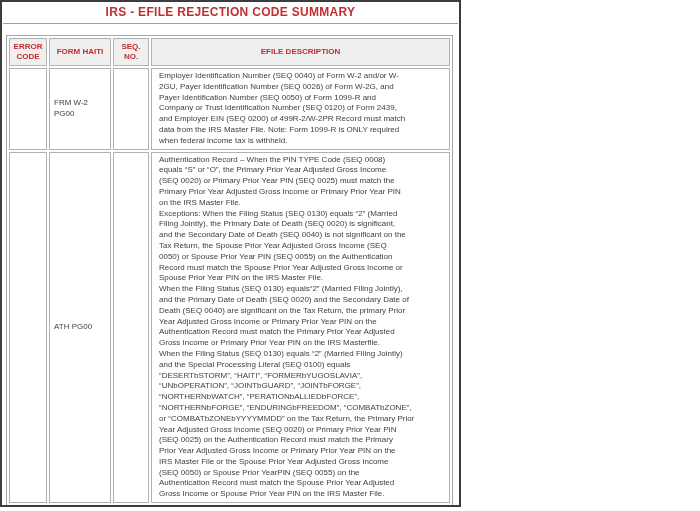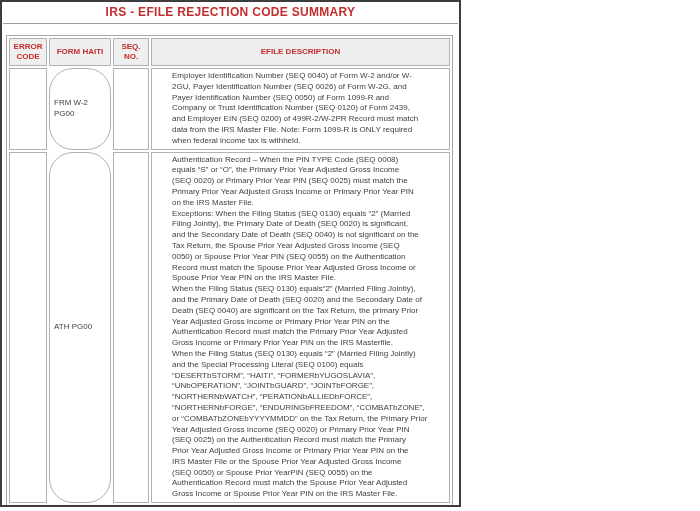--- a/index.html
+++ b/index.html
@@ -70,26 +70,25 @@
   }
   td.cell-center {
     text-align: center;
     vertical-align: middle;
   }
   td.cell-form {
     text-align: left;
     vertical-align: middle;
     padding-left: 4px;
     white-space: pre-line;
-    border-radius: 24px;
   }
   td.cell-desc {
     text-align: left;
     vertical-align: top;
-    padding: 2px 20px;
+    padding: 2px 7px;
     white-space: pre-line;
   }
   .col-code { width: 38px; }
   .col-form { width: 62px; }
   .col-seq  { width: 36px; }
   .col-desc { width: auto; }
 </style>
 </head>
 <body>
 

